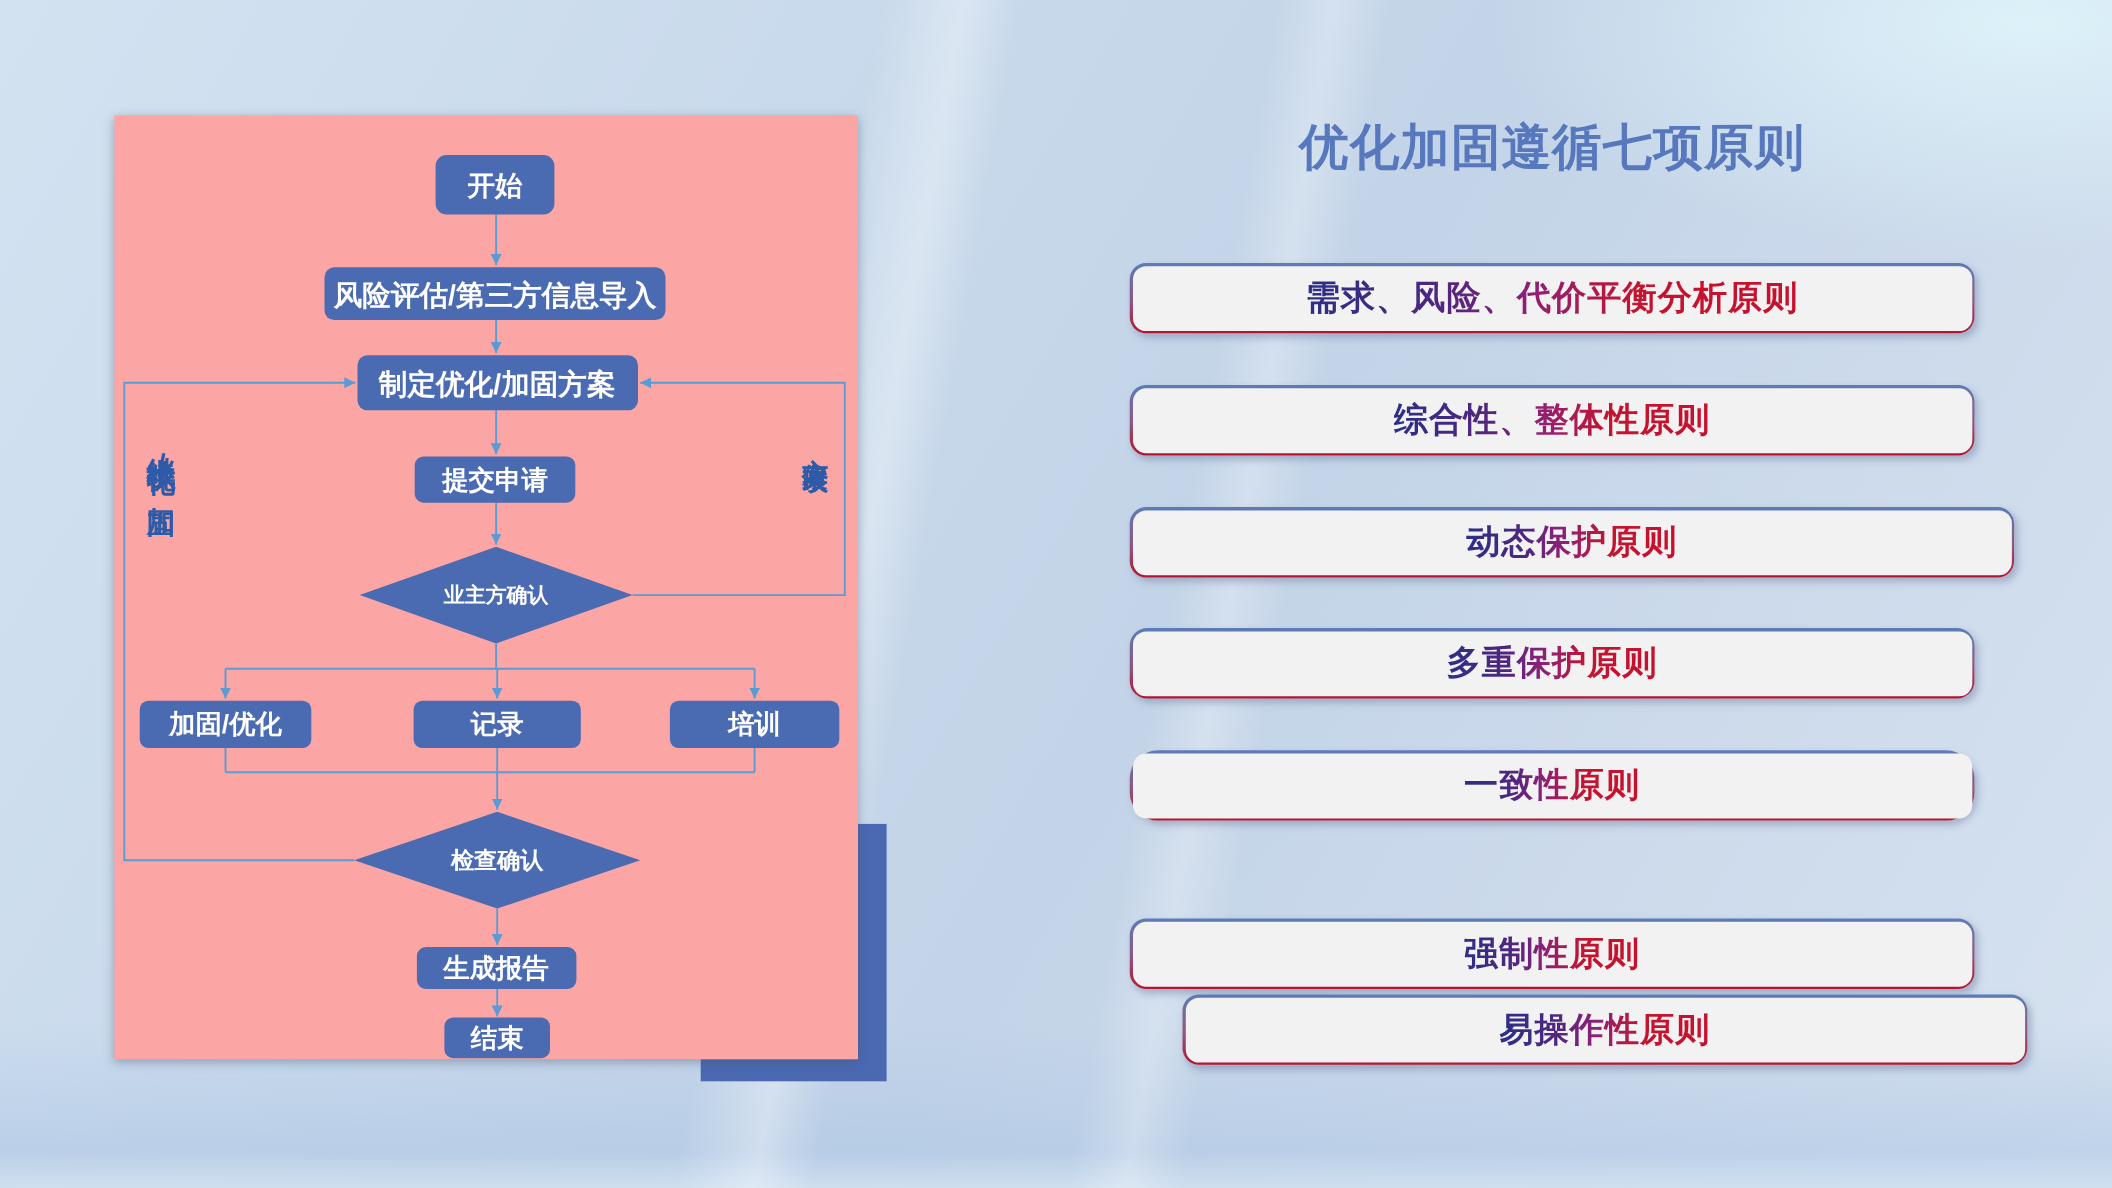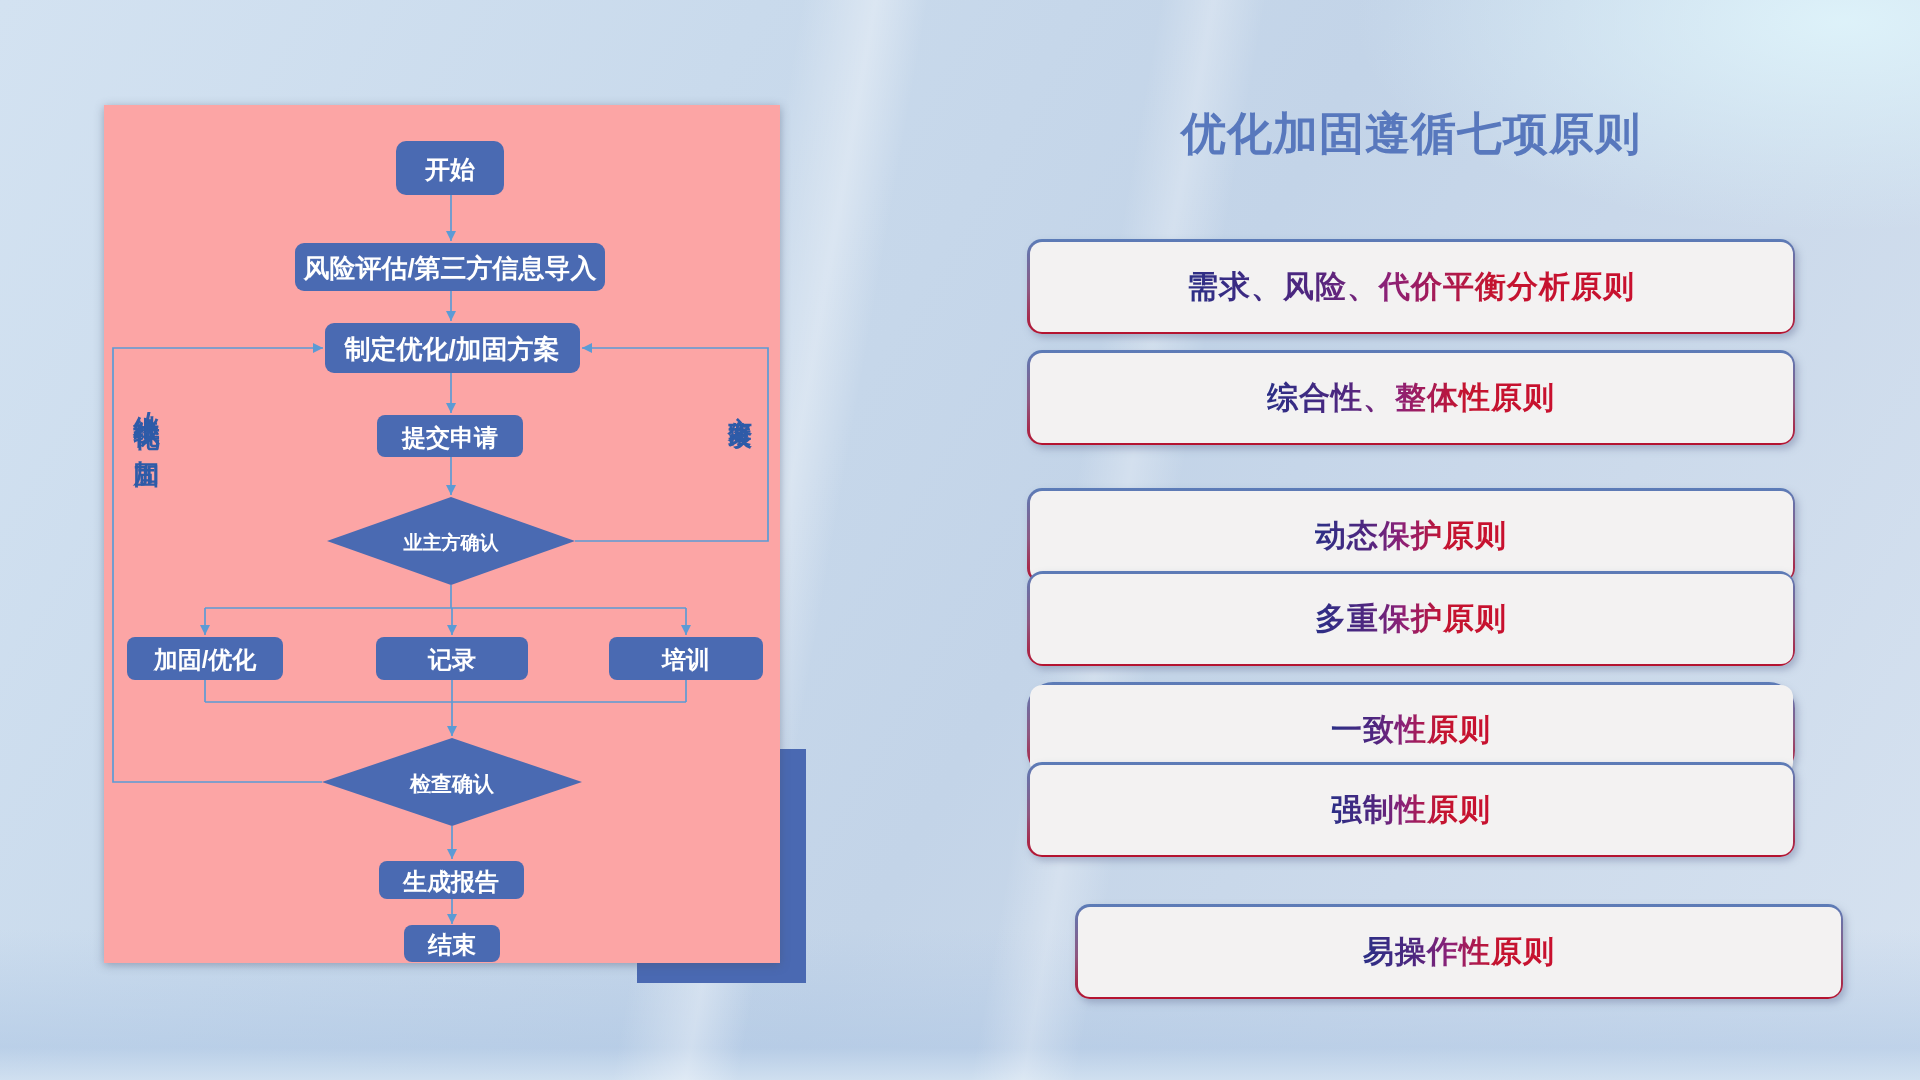--- a/index.html
+++ b/index.html
@@ -38,38 +38,38 @@
   .v-label.left{left:30px;top:290px;font-size:26px;}
   .v-label.right{left:624px;top:292px;font-size:24px;}
 
   
   .panel-title{
     position:absolute;left:1027px;top:104px;width:768px;
     text-align:center;font-size:45px;font-weight:bold;color:#5878bd;
     letter-spacing:1px;
   }
   .principle{
-    position:absolute;left:1027px;width:768px;height:95px;
+    position:absolute;left:1027px;width:768px;height:64px;
     border-radius:15px;padding:0;
     background:linear-gradient(180deg,#5b7cb8 0%,#8f577f 55%,#b5122f 100%);
     box-shadow:3px 4px 7px rgba(120,132,165,.5);
     text-align:right;
   }
   .principle .inner{
     position:absolute;inset:2.5px;border-radius:12px;background:#f3f2f2;
     display:flex;align-items:center;justify-content:center;
   }
   .principle .label{
     font-size:31px;font-weight:bold;display:inline-block;
     background:linear-gradient(90deg,#2b2f86 0%,#50267f 28%,#8c2177 45%,#c41430 68%,#c8102e 100%);
     -webkit-background-clip:text;background-clip:text;
     color:transparent;letter-spacing:1px;
   }
-  .p0{top:239px;} .p1{top:350px;text-decoration:underline;} .p2{top:488px;} .p3{top:571px;border-radius:16px;}
-  .p4{top:682px;border-radius:26px;} .p5{top:762px;} .p6{top:904px;margin-left:48px;}
+  .p0{top:239px;} .p1{top:350px;text-decoration:underline;} .p2{top:461px;padding-left:36px;} .p3{top:571px;border-radius:16px;}
+  .p4{top:682px;border-radius:26px;} .p5{top:835px;} .p6{top:904px;margin-left:48px;}
 </style>
 </head>
 <body>
 
 <div class="bg-streaks"></div>
 
 <div class="accent-rect"></div>
 
 <div class="flow-card">
   <svg width="676" height="858" viewBox="0 0 676 858">

